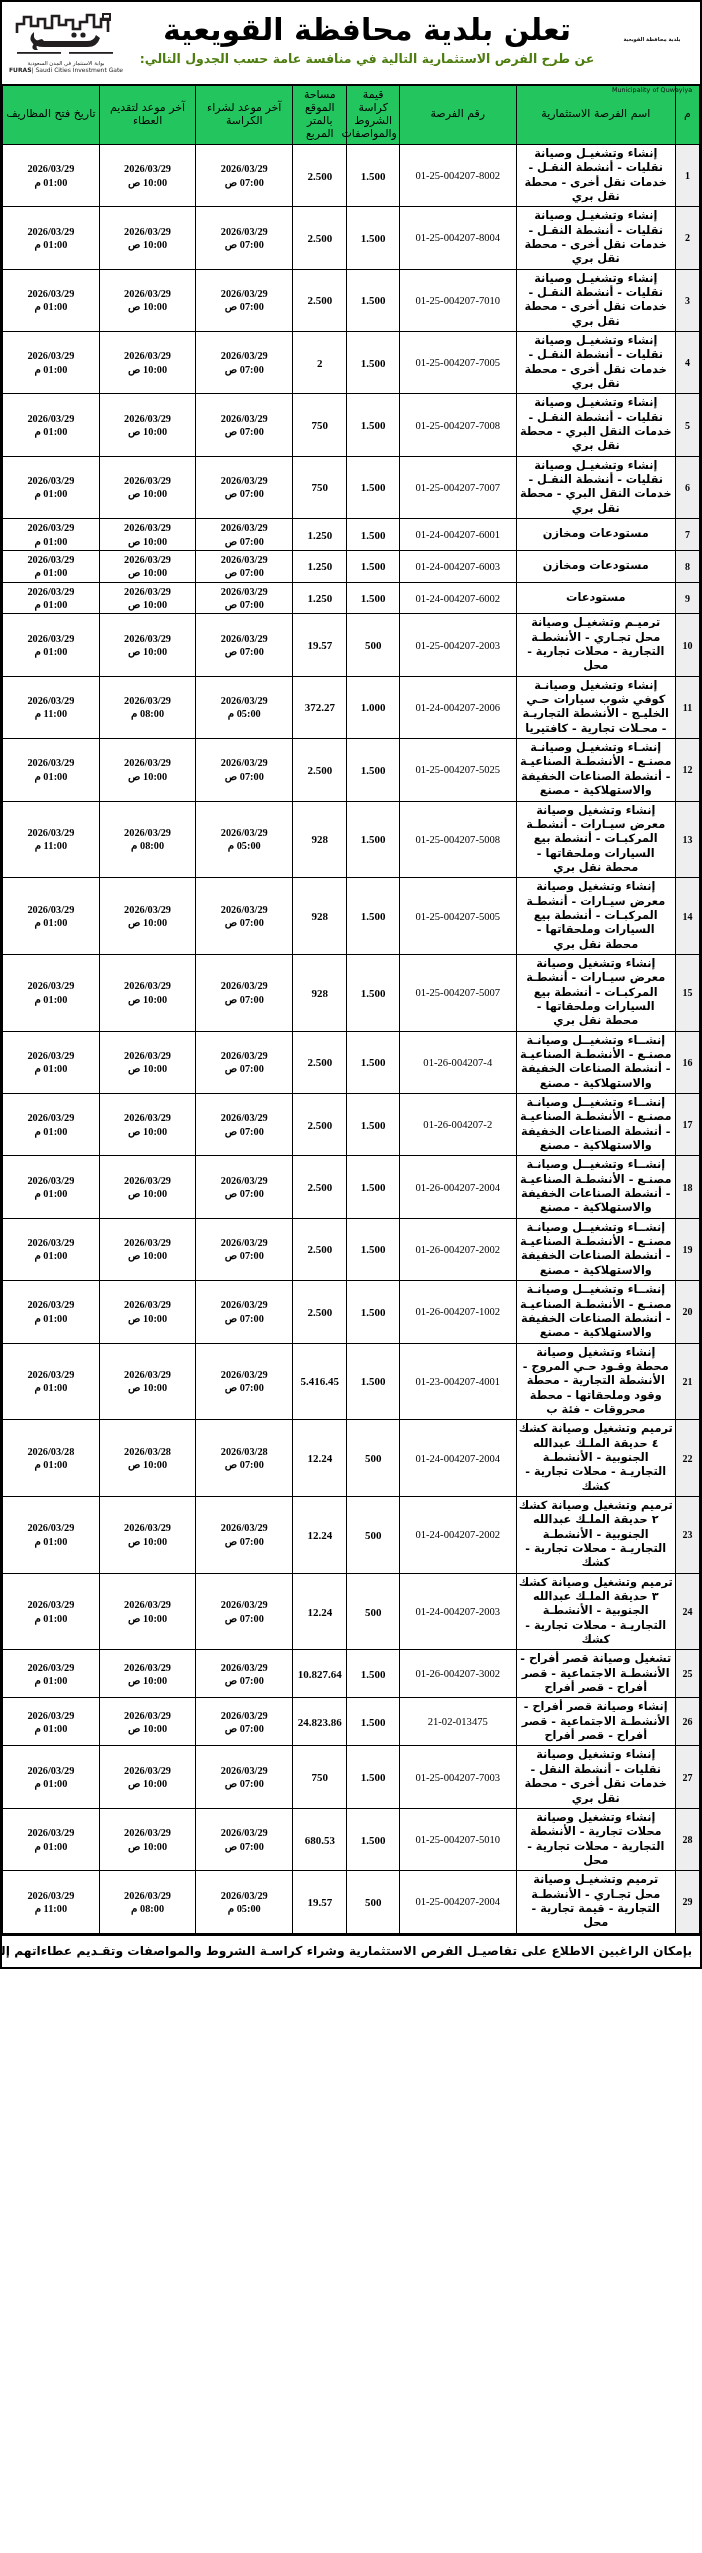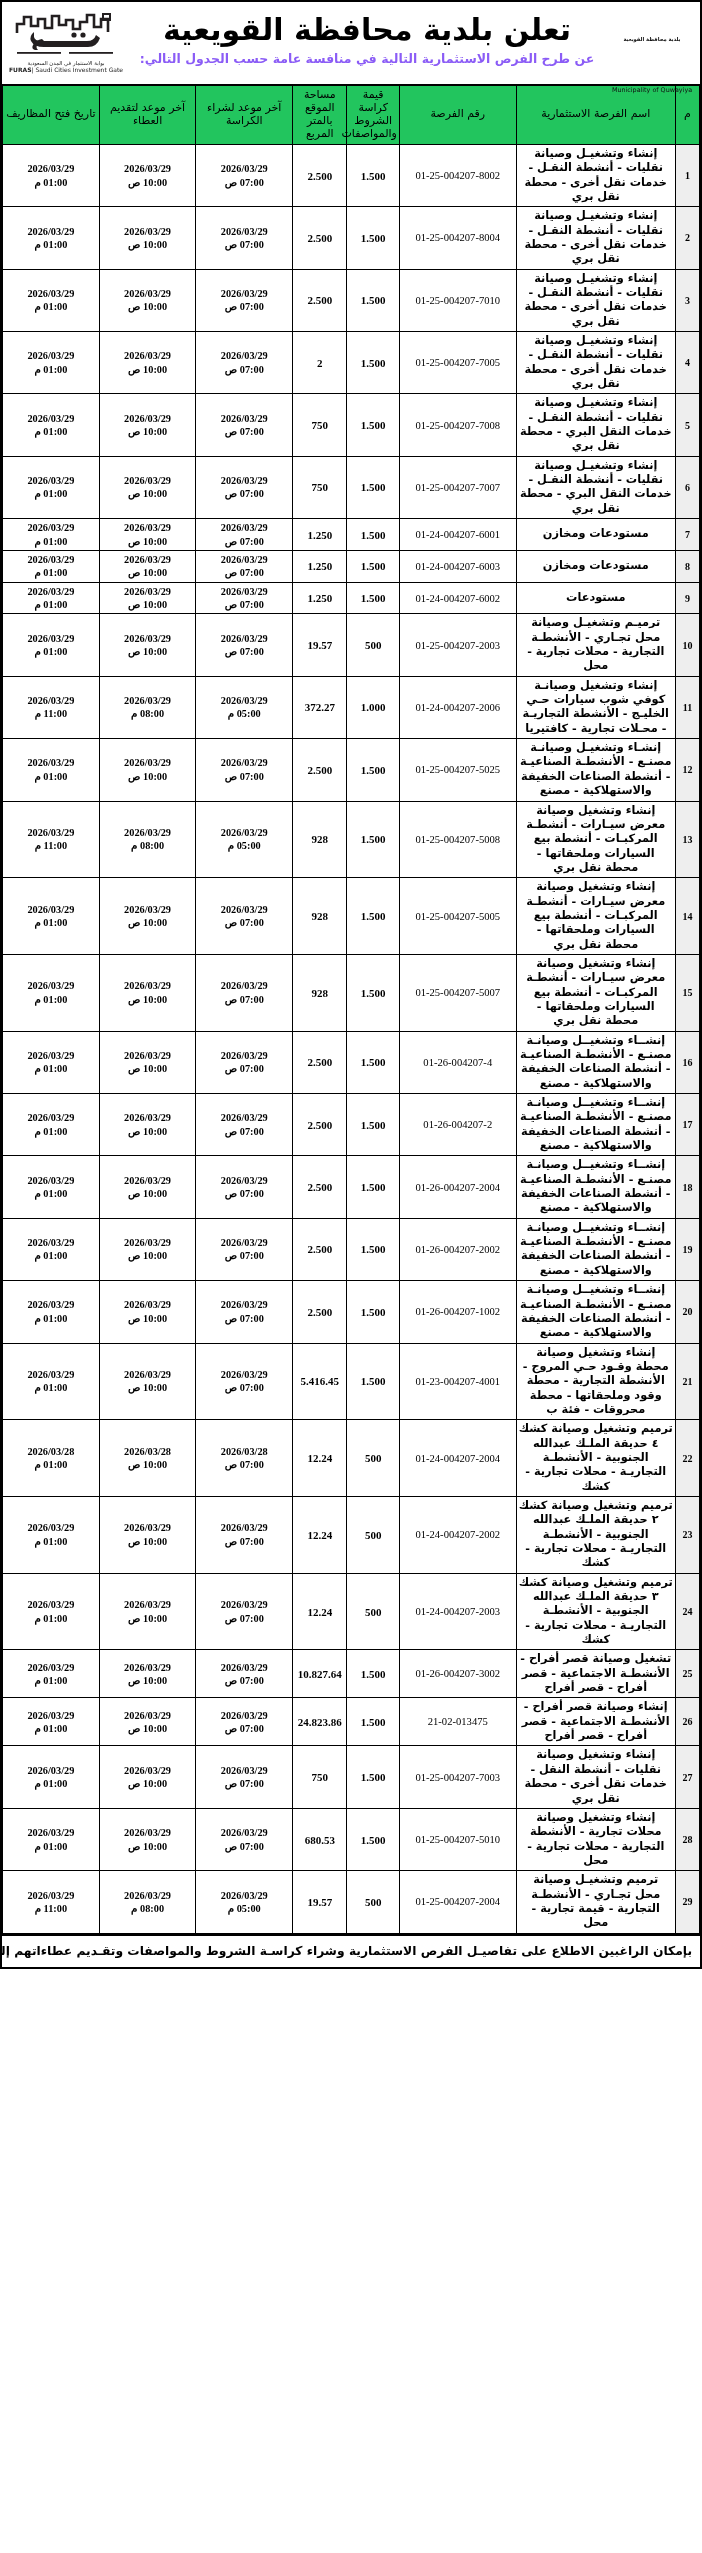--- a/index.html
+++ b/index.html
@@ -66,21 +66,21 @@
     color: #000;
     letter-spacing: 0px;
     line-height: 1.08;
     text-align: center;
     white-space: nowrap;
     font-family: "DejaVu Sans", sans-serif;
   }
   .sub-title {
     font-size: 12.5px;
     font-weight: bold;
-    color: #8b5cf6;
+    color: #4d7c0f;
     margin-top: 4px;
     text-align: left;
     white-space: nowrap;
   }
   .header-logo-left {
     width: 128px;
     flex: 0 0 128px;
     display: flex;
     flex-direction: column;
     align-items: center;

